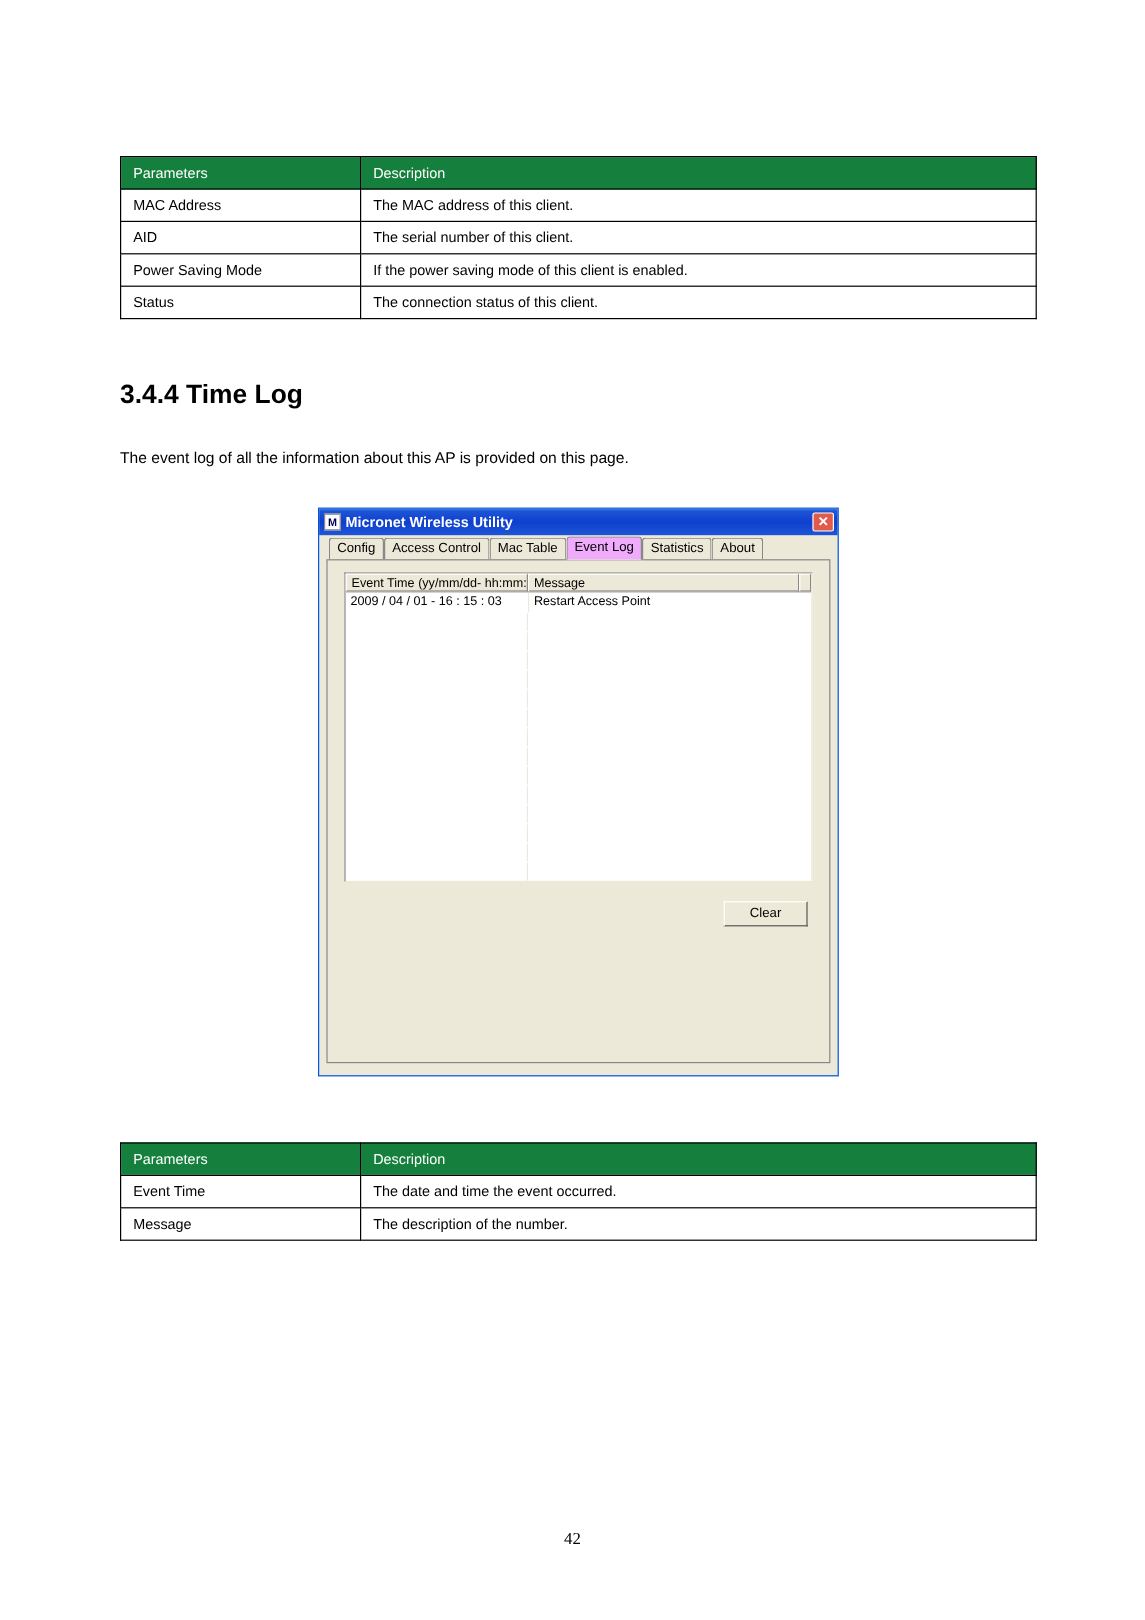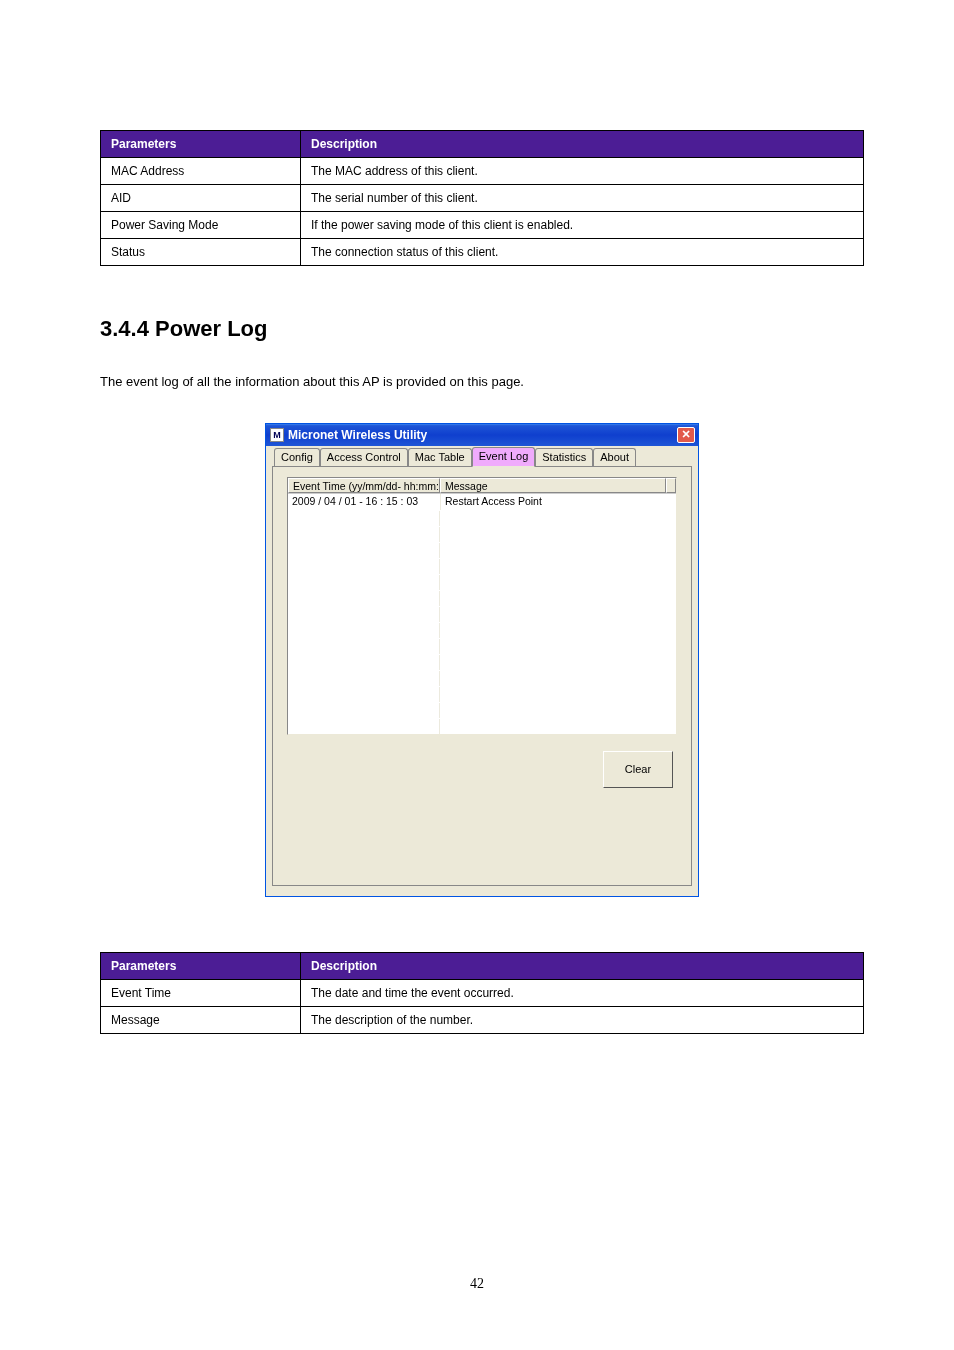--- a/index.html
+++ b/index.html
@@ -30,23 +30,23 @@
     font-family: Verdana, Arial, sans-serif;
     font-size: 12px;
   }
   .param-table th, .param-table td {
     border: 1px solid #000;
     padding: 6px 10px;
     text-align: left;
     vertical-align: top;
   }
   .param-table th {
-    background: #4c1d95;
+    background: #15803d;
     color: #fff;
-    font-weight: bold;
+    font-weight: normal;
   }
   .param-table .col-param { width: 200px; }
 
   
   .section-heading {
     margin-top: 50px;
     font-family: Arial, sans-serif;
     font-size: 22px;
     font-weight: bold;
   }
@@ -183,21 +183,21 @@
     border-left: 1px solid #eceade;
   }
   .grid-line {
     height: 16px;
     border-top: 1px solid transparent;
     display:flex;
   }
   .grid-line .left { width:152px; border-right:1px solid #eceade; }
 
   .clear-btn {
-    width: 70px; height: 37px;
+    width: 70px; height: 21px;
     background: #ece9d8;
     border-top: 1px solid #fff;
     border-left: 1px solid #fff;
     border-right: 1px solid #555;
     border-bottom: 1px solid #555;
     font-size: 11px;
     font-family: Tahoma, sans-serif;
     position: absolute;
     right: 18px;
     top: 284px;
@@ -232,21 +232,21 @@
       <td>Power Saving Mode</td>
       <td>If the power saving mode of this client is enabled.</td>
     </tr>
     <tr>
       <td>Status</td>
       <td>The connection status of this client.</td>
     </tr>
   </tbody>
 </table>
 
-<div class="section-heading">3.4.4  Power Log</div>
+<div class="section-heading">3.4.4  Time Log</div>
 <div class="section-desc">The event log of all the information about this AP is provided on this page.</div>
 
 <div class="window">
   <div class="title-bar">
     <div class="app-icon">M</div>
     <span>Micronet Wireless Utility</span>
     <div class="spacer"></div>
     <div class="close-btn">✕</div>
   </div>
   <div class="client-area">

